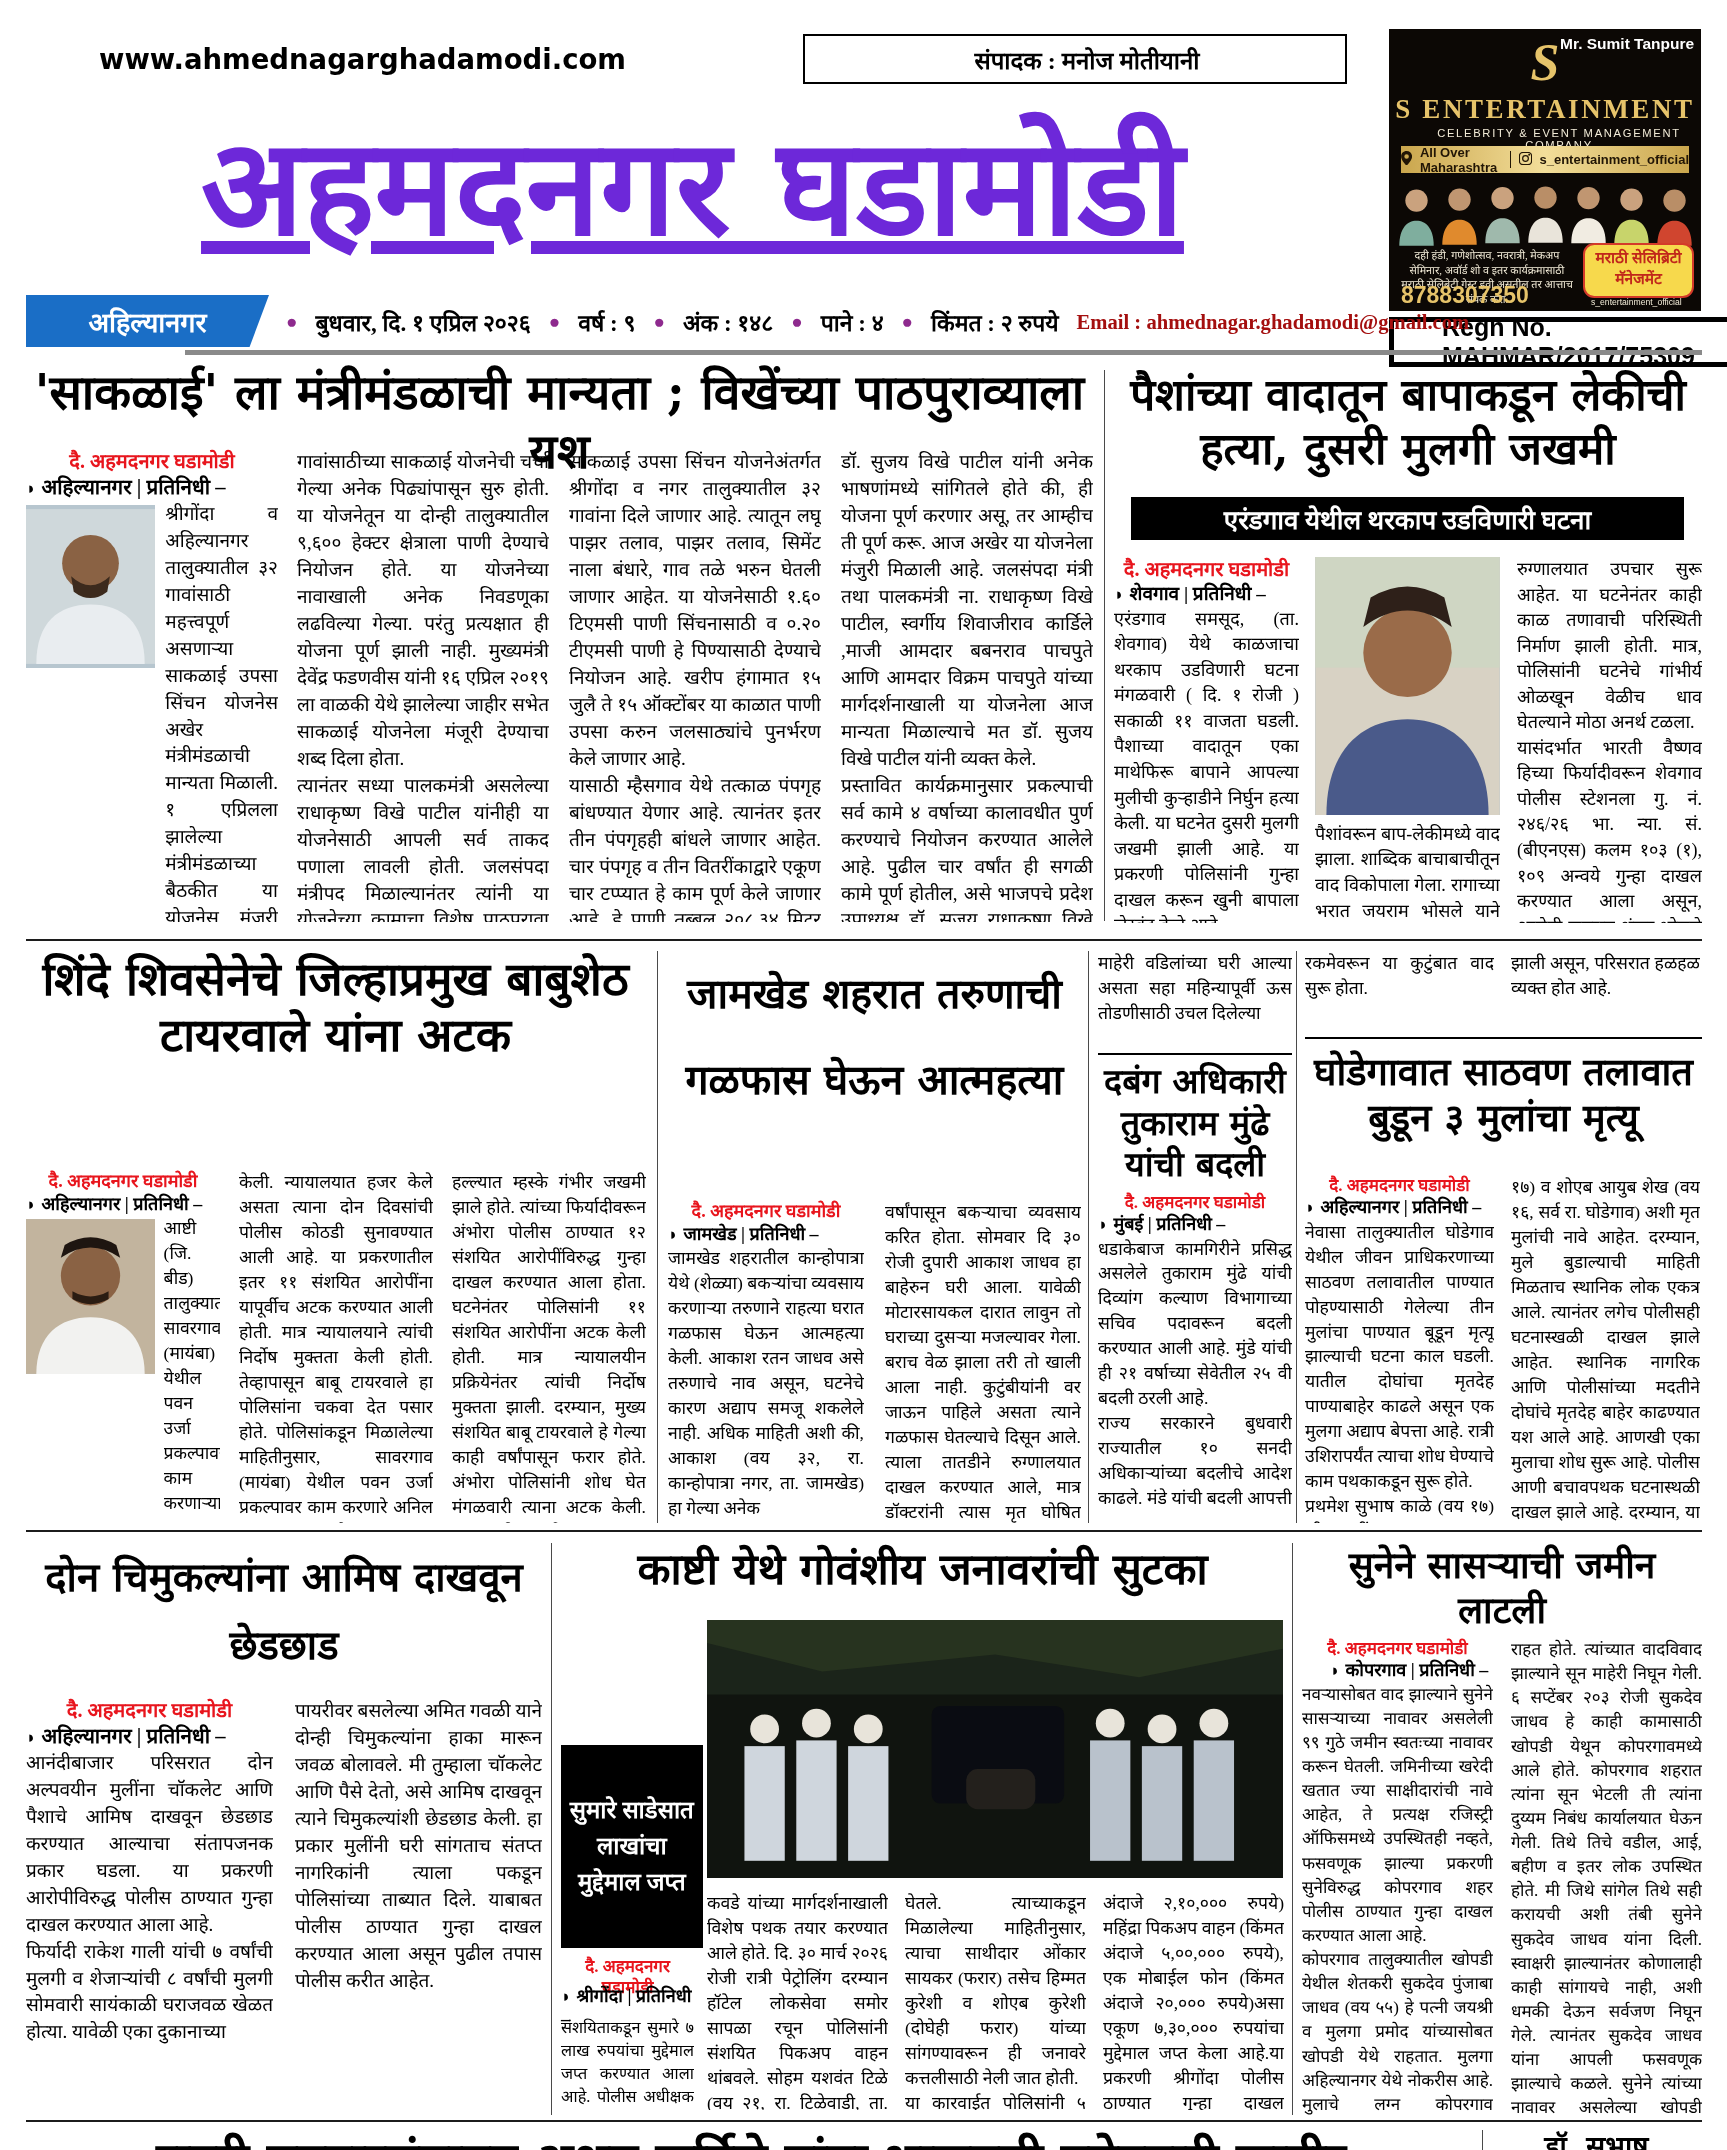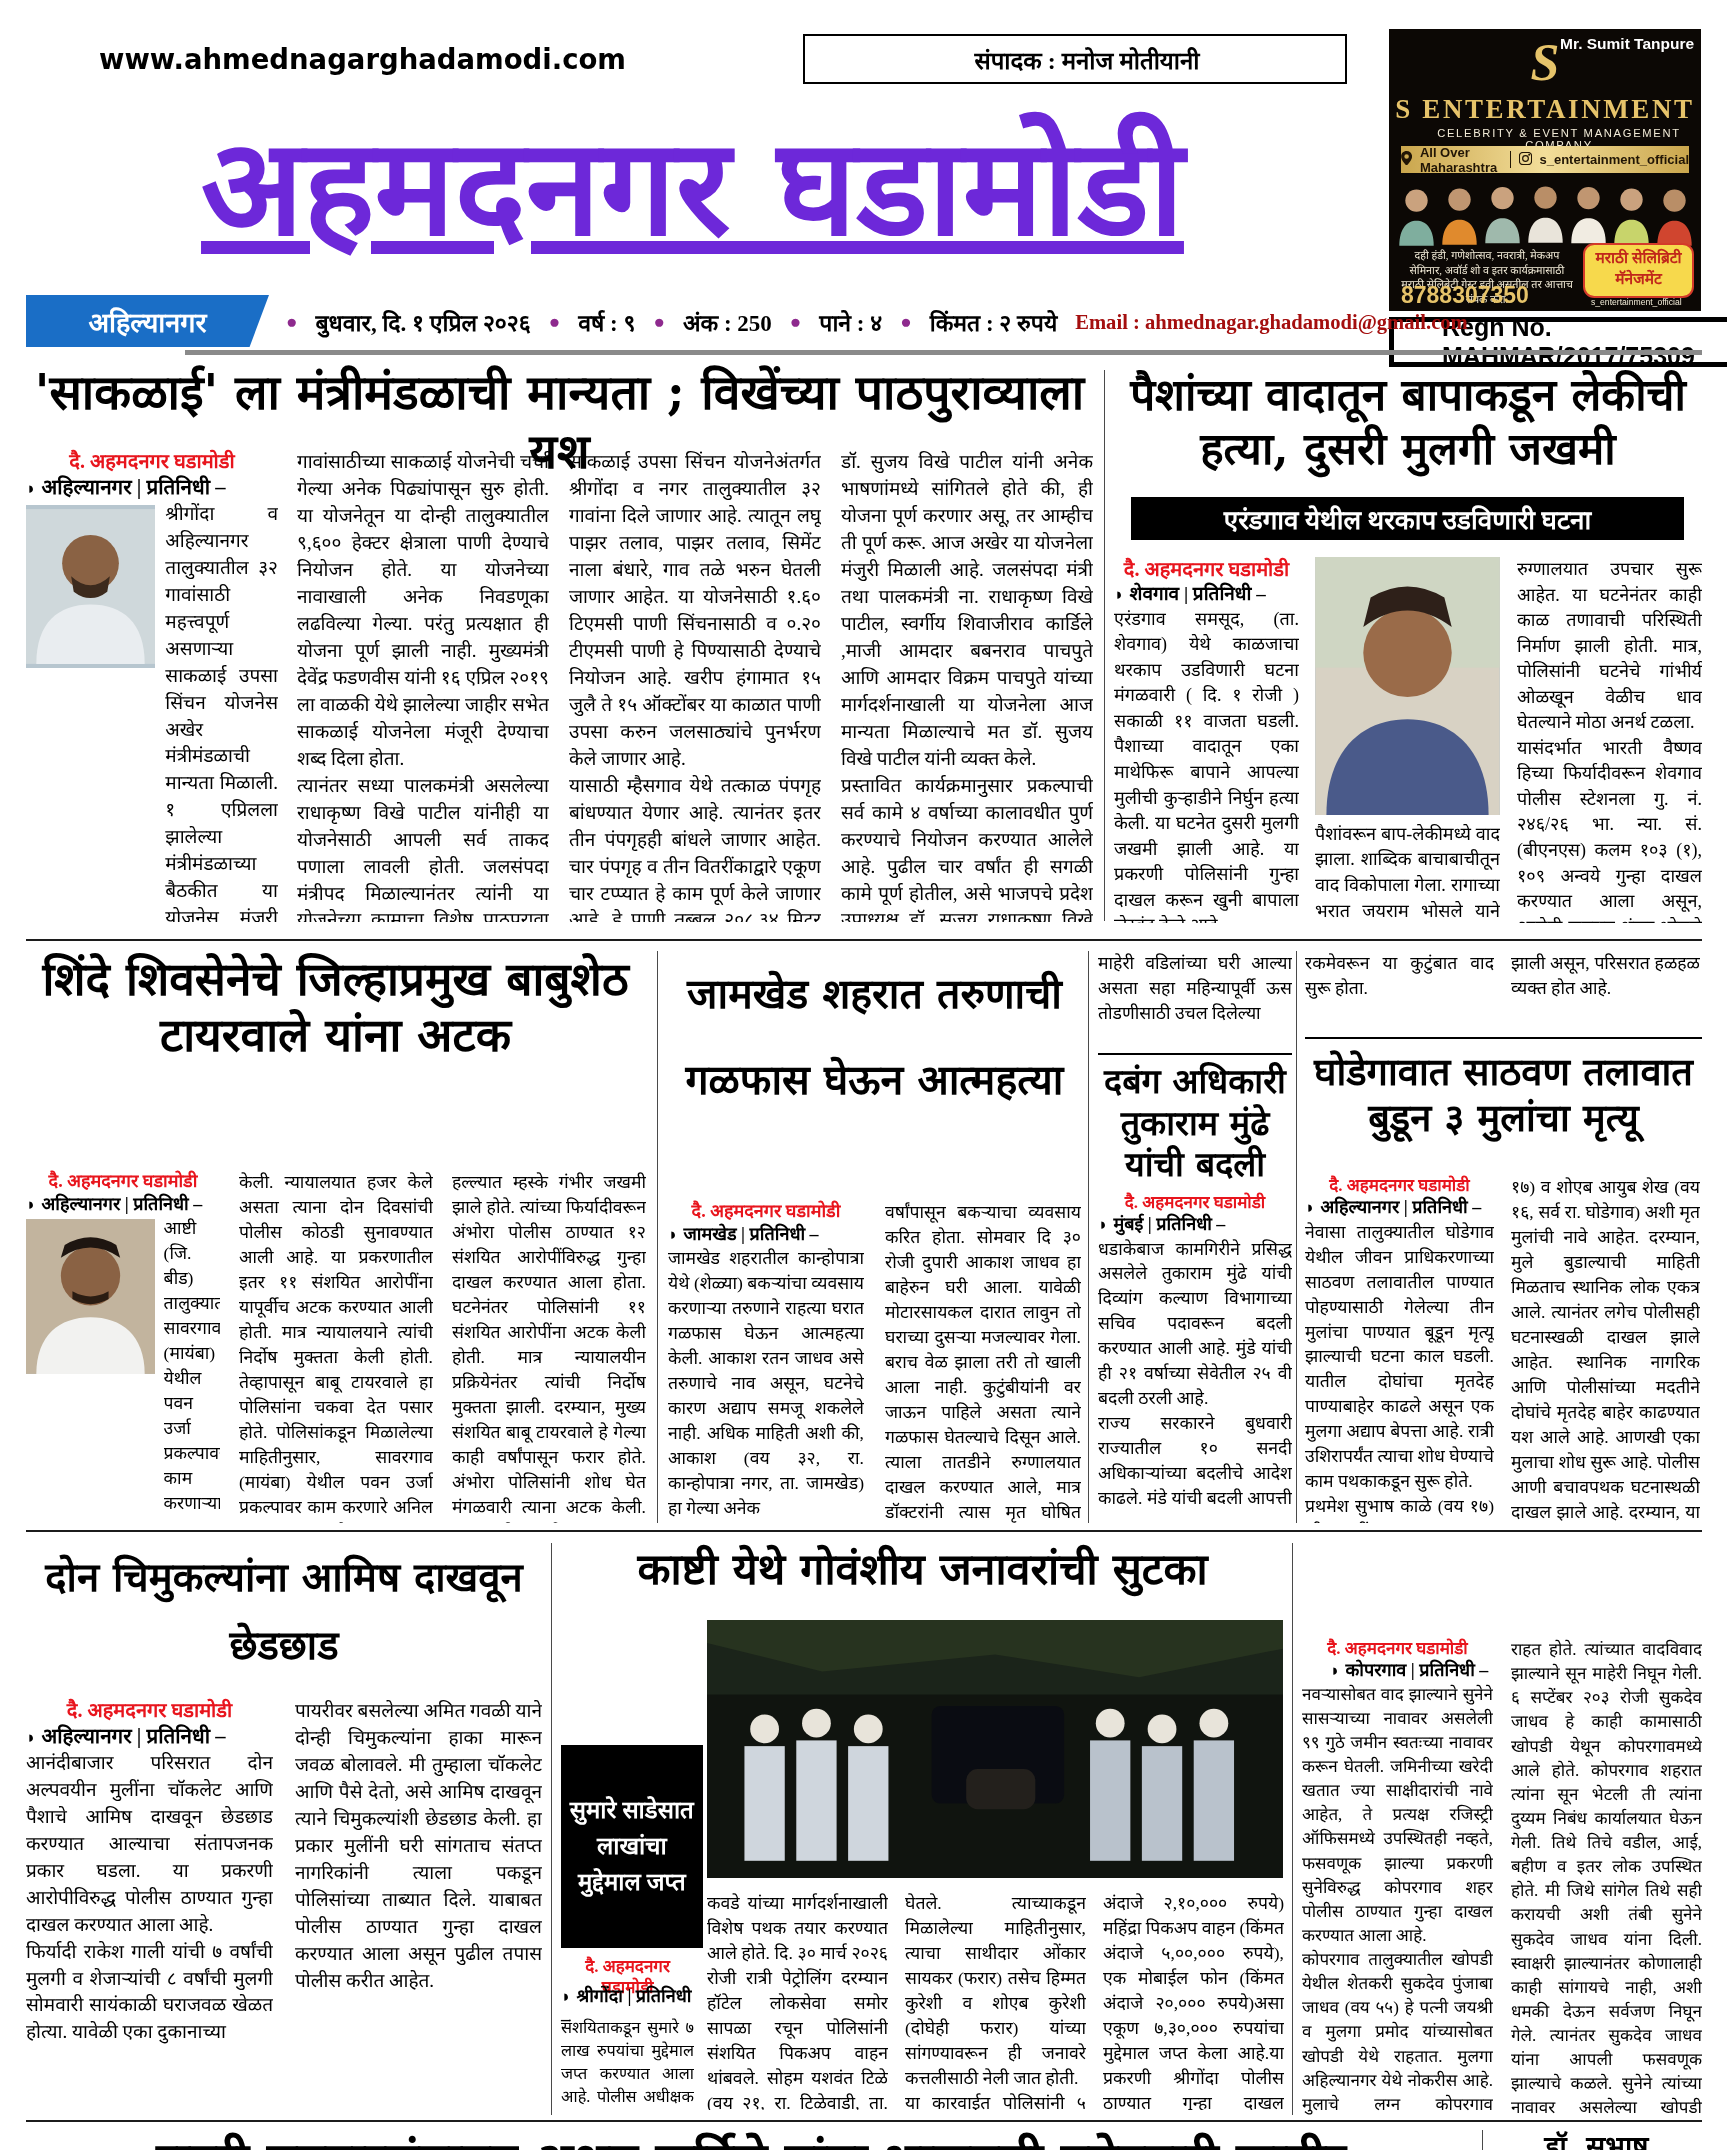--- a/index.html
+++ b/index.html
@@ -105,21 +105,21 @@
 
   <div id="regn-box" class="abs" style="left:1389px;top:317px;width:312px;height:40px;font-size:25px;font-family:'Liberation Sans',sans-serif;padding-left:48px;">Regn No. MAHMAR/2017/75309</div>
 
   <div id="dateplate" class="abs" style="left:26px;top:295px;width:243px;height:52px;font-size:27px;">अहिल्यानगर</div>
   <div class="datebar-items abs" style="left:286px;top:306px;">
     <span class="dot">●</span>
     <span>बुधवार, दि. १ एप्रिल २०२६</span>
     <span class="dot">●</span>
     <span>वर्ष : ९</span>
     <span class="dot">●</span>
-    <span>अंक : 250</span>
+    <span>अंक : १४८</span>
     <span class="dot">●</span>
     <span>पाने : ४</span>
     <span class="dot">●</span>
     <span>किंमत : २ रुपये</span>
     <span style="color:#a40f0f;font-size:20.6px;">Email : ahmednagar.ghadamodi@gmail.com</span>
   </div>
   <div class="abs" style="left:185px;top:350px;width:1517px;height:5.2px;background:#8a8a8a;"></div>
 
   <div class="abs" style="left:26px;top:363px;width:1067px;height:559px;">
     <div class="hl" style="font-size:48px;text-align:center;">'साकळाई' ला मंत्रीमंडळाची मान्यता ; विखेंच्या पाठपुराव्याला यश</div>
@@ -285,20 +285,21 @@
     <div class="col jtext" style="left:0;top:473px;width:133px;height:95px;font-size:16.3px;">संशयिताकडून सुमारे ७ लाख रुपयांचा मुद्देमाल जप्त करण्यात आला आहे. पोलीस अधीक्षक सोमनाथ यांच्यानुसार जिल्ह्यात जनावरांच्या अवैध वाहतुकीविरुद्ध कारवाई सुरू आहे. स्थानिक गुन्हे शाखेचे पोलीस निरीक्षक किरणकुमार</div>
     <div class="col jtext" style="left:146px;top:348px;width:181px;height:219px;font-size:17.6px;">कवडे यांच्या मार्गदर्शनाखाली विशेष पथक तयार करण्यात आले होते. दि. ३० मार्च २०२६ रोजी रात्री पेट्रोलिंग दरम्यान हॉटेल लोकसेवा समोर सापळा रचून पोलिसांनी संशयित पिकअप वाहन थांबवले. सोहम यशवंत टिळे (वय २१, रा. टिळेवाडी, ता. दौंड, जि. पुणे) यास ताब्यात</div>
     <div class="col jtext" style="left:344px;top:348px;width:181px;height:219px;font-size:17.6px;">घेतले. त्याच्याकडून मिळालेल्या माहितीनुसार, त्याचा साथीदार ओंकार सायकर (फरार) तसेच हिम्मत कुरेशी व शोएब कुरेशी (दोघेही फरार) यांच्या सांगण्यावरून ही जनावरे कत्तलीसाठी नेली जात होती.
  या कारवाईत पोलिसांनी ५ जिवंत गोवंशीय जनावरे (किंमत</div>
     <div class="col jtext" style="left:542px;top:348px;width:181px;height:219px;font-size:17.6px;">अंदाजे २,१०,००० रुपये) महिंद्रा पिकअप वाहन (किंमत अंदाजे ५,००,००० रुपये), एक मोबाईल फोन (किंमत अंदाजे २०,००० रुपये)असा एकूण ७,३०,००० रुपयांचा मुद्देमाल जप्त केला आहे.या प्रकरणी श्रीगोंदा पोलीस ठाण्यात गुन्हा दाखल करण्यात आला आहे.</div>
   </div>
 
   <div class="vsep" style="left:1292px;top:1543px;height:572px;"></div>
 
   <div class="abs" style="left:1302px;top:1543px;width:400px;height:572px;">
+    <div class="hl" style="font-size:37px;">सुनेने सासऱ्याची जमीन लाटली</div>
     <div class="col" style="left:0;top:95px;width:191px;height:477px;">
       <div class="agency" style="font-size:17px;">दै. अहमदनगर घडामोडी</div>
       <div class="dl" style="font-size:18px;margin-left:28px;"><span class="moon">◗</span><span>कोपरगाव | प्रतिनिधी –</span></div>
       <div class="jtext" style="font-size:17px;">नवर्‍यासोबत वाद झाल्याने सुनेने सासर्‍याच्या नावावर असलेली ९९ गुठे जमीन स्वतःच्या नावावर करून घेतली. जमिनीच्या खरेदी खतात ज्या साक्षीदारांची नावे आहेत, ते प्रत्यक्ष रजिस्ट्री ऑफिसमध्ये उपस्थितही नव्हते, फसवणूक झाल्या प्रकरणी सुनेविरुद्ध कोपरगाव शहर पोलीस ठाण्यात गुन्हा दाखल करण्यात आला आहे.
  कोपरगाव तालुक्यातील खोपडी येथील शेतकरी सुकदेव पुंजाबा जाधव (वय ५५) हे पत्नी जयश्री व मुलगा प्रमोद यांच्यासोबत खोपडी येथे राहतात. मुलगा अहिल्यानगर येथे नोकरीस आहे. मुलाचे लग्न कोपरगाव तालुक्यातील एका गावातील मुलीशी झाले. मुलगा प्रमोद व सून अहिल्यानगरला</div>
     </div>
     <div class="col jtext" style="left:209px;top:95px;width:191px;height:477px;font-size:17px;">राहत होते. त्यांच्यात वादविवाद झाल्याने सून माहेरी निघून गेली. ६ सप्टेंबर २०३ रोजी सुकदेव जाधव हे काही कामासाठी खोपडी येथून कोपरगावमध्ये आले होते. कोपरगाव शहरात त्यांना सून भेटली ती त्यांना दुय्यम निबंध कार्यालयात घेऊन गेली. तिथे तिचे वडील, आई, बहीण व इतर लोक उपस्थित होते. मी जिथे सांगेल तिथे सही करायची अशी तंबी सुनेने सुकदेव जाधव यांना दिली. स्वाक्षरी झाल्यानंतर कोणालाही काही सांगायचे नाही, अशी धमकी देऊन सर्वजण निघून गेले. त्यानंतर सुकदेव जाधव यांना आपली फसवणूक झाल्याचे कळले. सुनेने त्यांच्या नावावर असलेल्या खोपडी शिवारातील गट नंबर ४७ मधील ९९ गुंठे जमिनीपैकी ७९ गुंठे जमीन कायमची खरेदीखत करून स्वतःच्या नावावर करून घेतली.</div>
   </div>
 
   <div class="hsep" style="left:26px;top:2120px;width:1676px;"></div>

